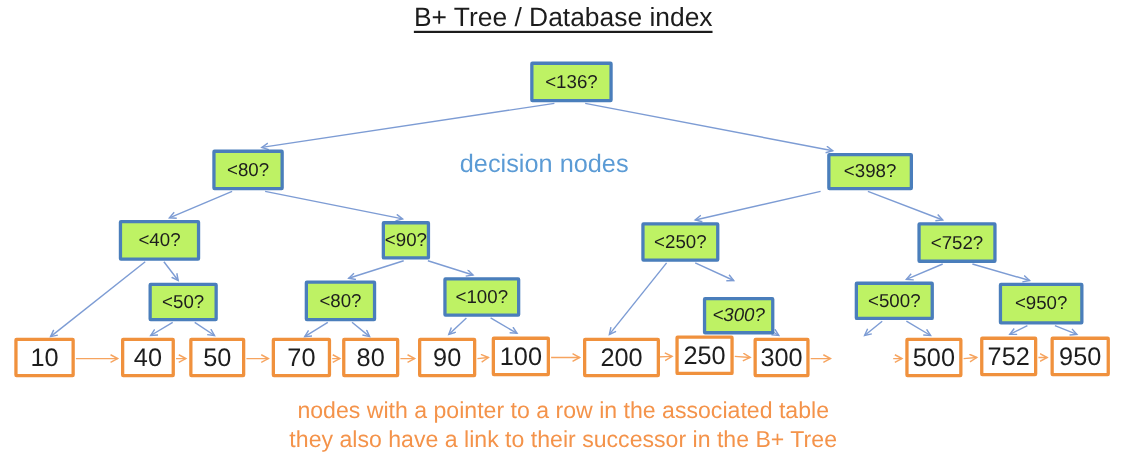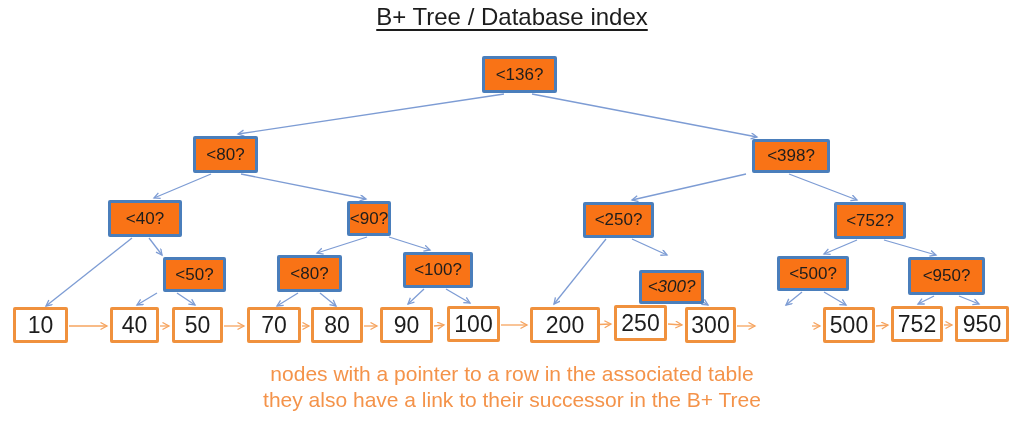--- a/index.html
+++ b/index.html
@@ -27,21 +27,21 @@
     left: 418px; top: 135px;
     font-size: 23px;
     color: var(--decision-label, #5b9bd5);
   }
   .edges { position: absolute; left: 0; top: 0; }
   .dnode {
     position: absolute;
     box-sizing: border-box;
     border: 3px solid var(--decision-border, #4a7ebb);
     border-radius: 2px;
-    background: #f97316;
+    background: #bef264;
     display: flex; align-items: center; justify-content: center;
     font-size: 17px;
     color: #1d1d1d;
   }
   .lnode {
     position: absolute;
     box-sizing: border-box;
     border: 3px solid var(--leaf-border, #f0913d);
     border-radius: 2px;
     background: #ffffff;
@@ -61,21 +61,21 @@
   .caption.l2 { top: 388px; }
 
   
   .dn0  { left: 482px; top: 56px;  width: 75px; height: 37px; }
   .dn1  { left: 193px; top: 136px; width: 65px; height: 37px; }
   .dn2  { left: 752px; top: 139px; width: 78px; height: 34px; }
   .dn3  { left: 108px; top: 200px; width: 74px; height: 37px; }
   .dn4  { left: 347px; top: 201px; width: 44px; height: 35px; }
   .dn5  { left: 583px; top: 202px; width: 71px; height: 36px; }
   .dn6  { left: 834px; top: 202px; width: 72px; height: 37px; }
-  .dn7  { left: 135px; top: 257px; width: 63px; height: 35px; margin-left: 28px; }
+  .dn7  { left: 135px; top: 257px; width: 63px; height: 35px; }
   .dn8  { left: 277px; top: 255px; width: 65px; height: 37px; }
   .dn9  { left: 403px; top: 252px; width: 70px; height: 36px; }
   .dn10 { left: 639px; top: 270px; width: 65px; height: 34px; font-style: italic; }
   .dn11 { left: 777px; top: 256px; width: 72px; height: 35px; }
   .dn12 { left: 908px; top: 257px; width: 77px; height: 38px; text-align: center; }
 
   
   .lf0  { left: 13px;  width: 55px; }
   .lf1  { left: 110px; width: 49px; }
   .lf2  { left: 172px; width: 51px; }
@@ -144,20 +144,21 @@
       <line x1="585" y1="325" x2="611" y2="324" marker-end="url(#ao)"></line>
       <line x1="668" y1="324" x2="682" y2="325" marker-end="url(#ao)"></line>
       <line x1="737" y1="326" x2="755" y2="326" marker-end="url(#ao)"></line>
       <line x1="812" y1="326" x2="820" y2="326" marker-end="url(#ao)"></line>
       <line x1="876" y1="326" x2="888" y2="325" marker-end="url(#ao)"></line>
       <line x1="944" y1="325" x2="952" y2="325" marker-end="url(#ao)"></line>
     </g>
   </svg>
 
   <div class="title">B+ Tree / Database index</div>
+  <div class="decision-label">decision nodes</div>
 
   <div class="dnode dn0">&lt;136?</div>
   <div class="dnode dn1">&lt;80?</div>
   <div class="dnode dn2">&lt;398?</div>
   <div class="dnode dn3">&lt;40?</div>
   <div class="dnode dn4">&lt;90?</div>
   <div class="dnode dn5">&lt;250?</div>
   <div class="dnode dn6">&lt;752?</div>
   <div class="dnode dn7">&lt;50?</div>
   <div class="dnode dn8">&lt;80?</div>

